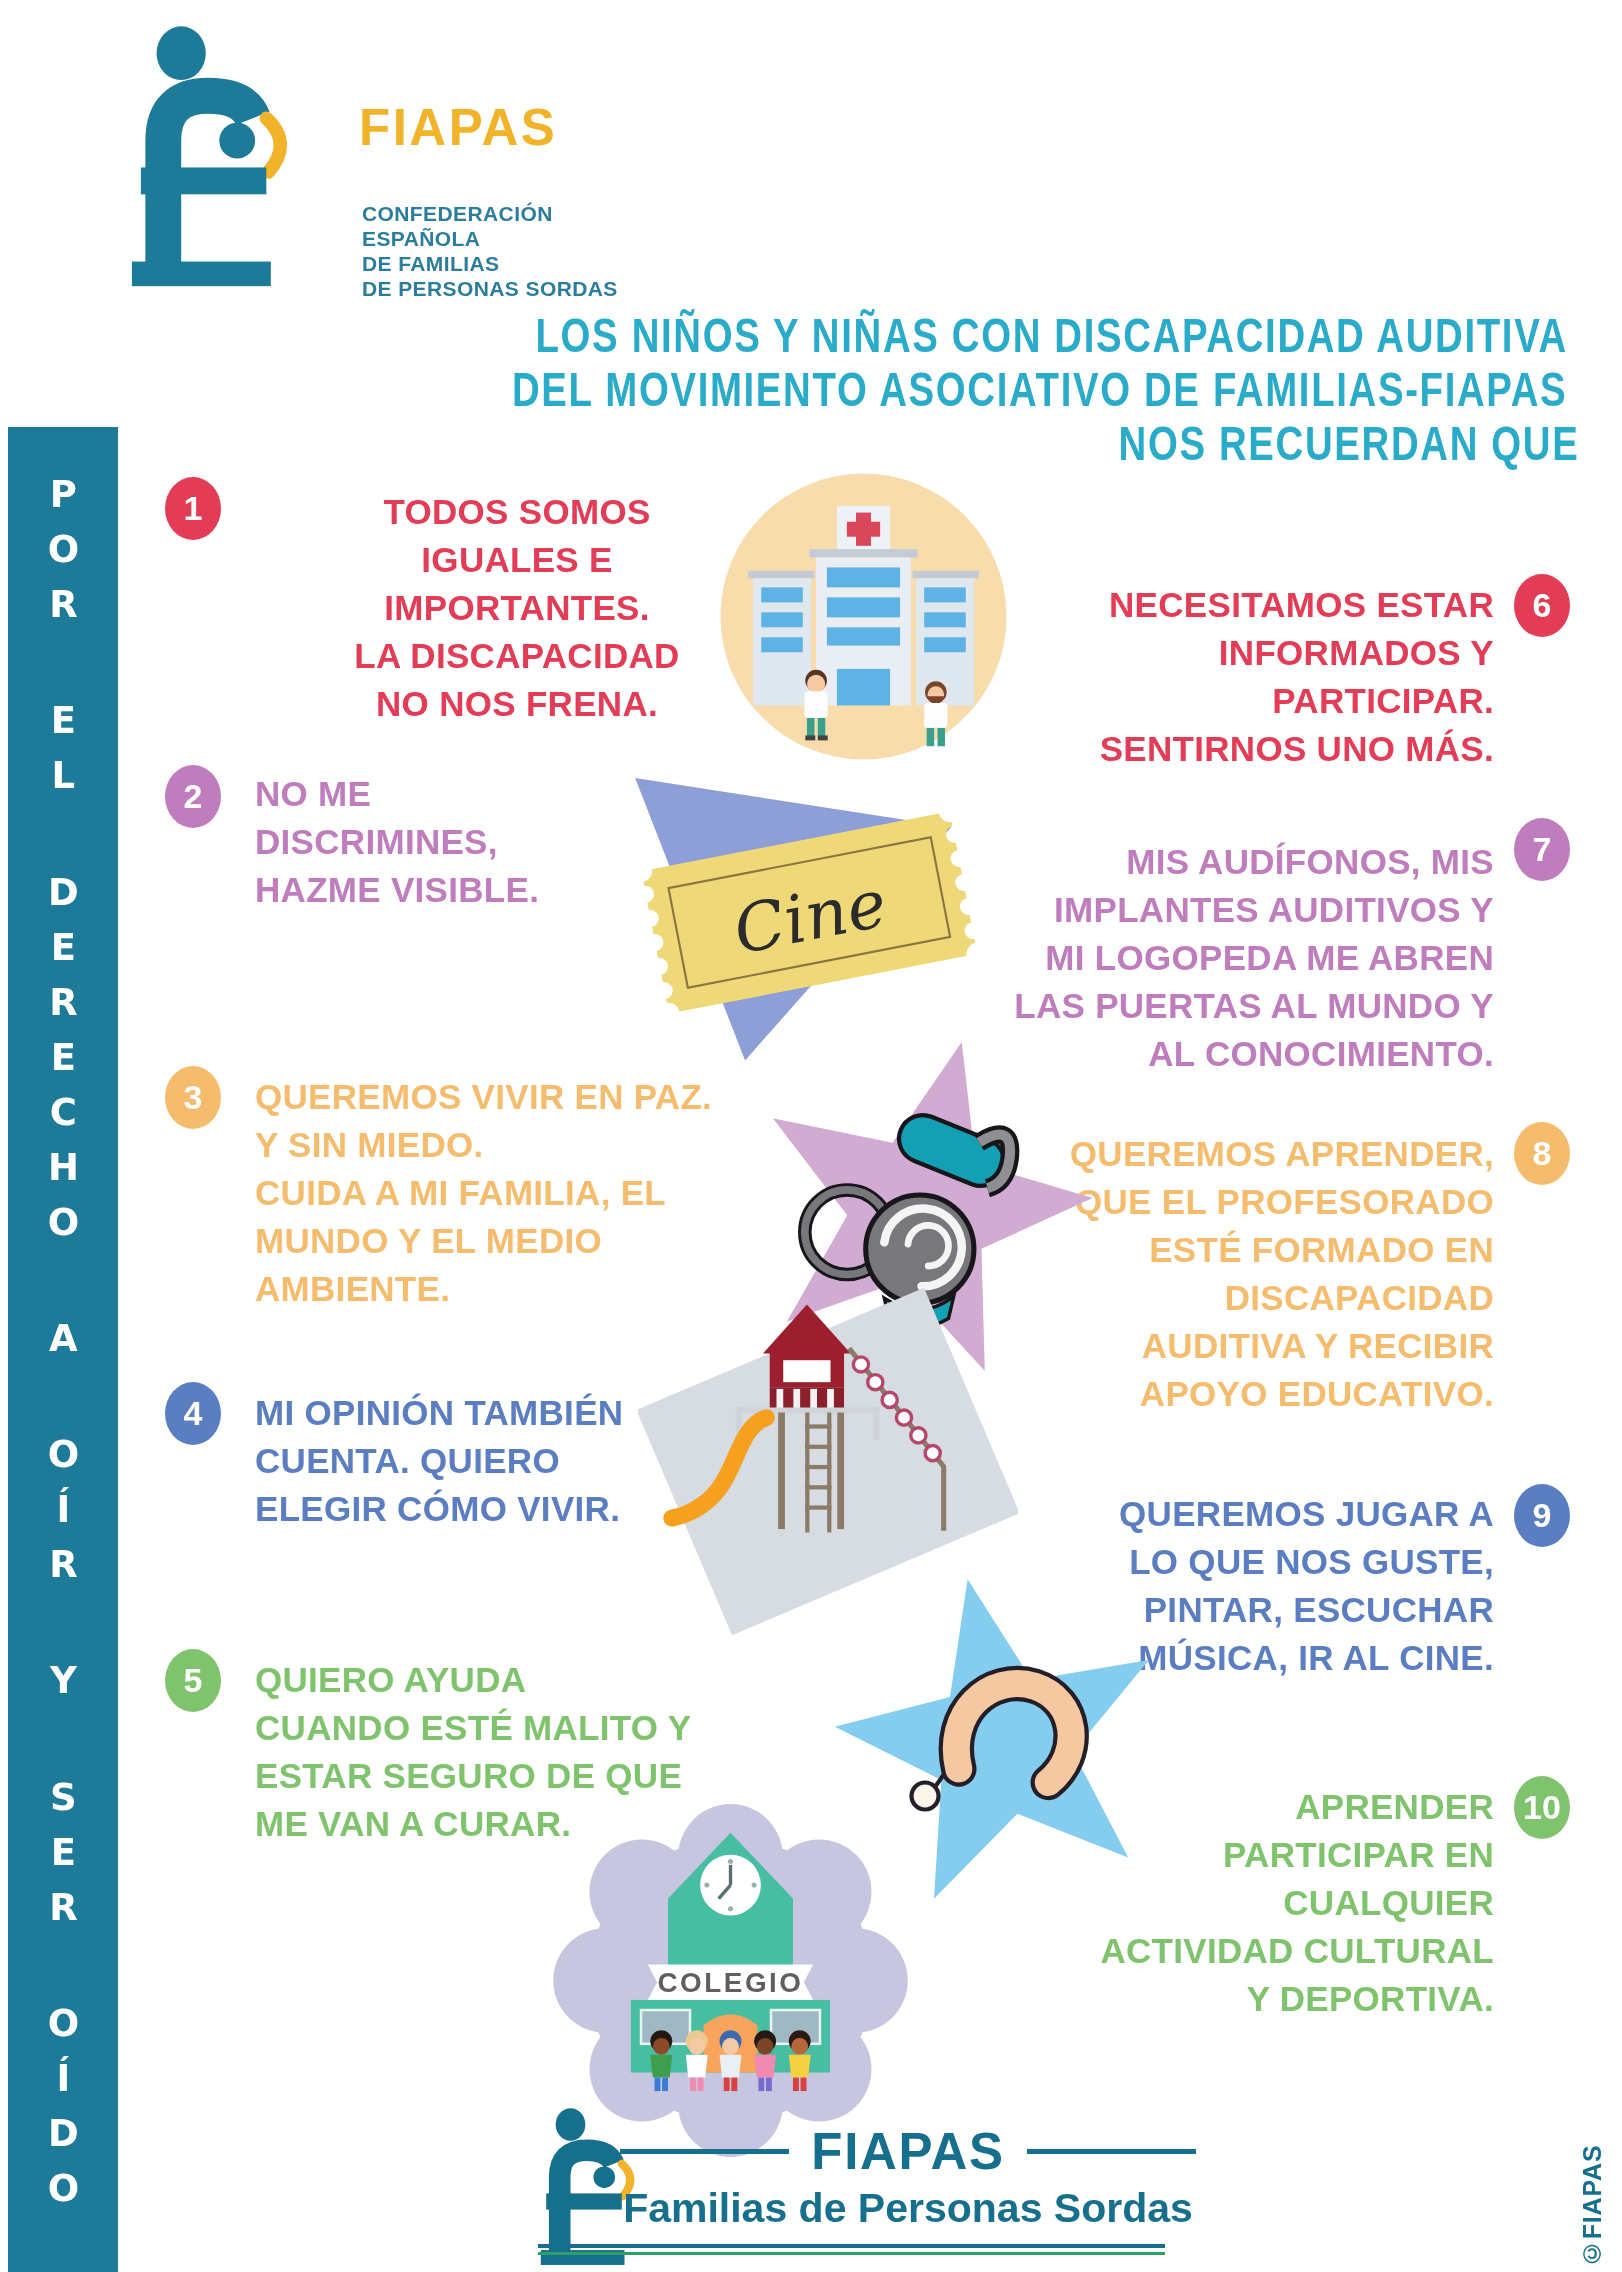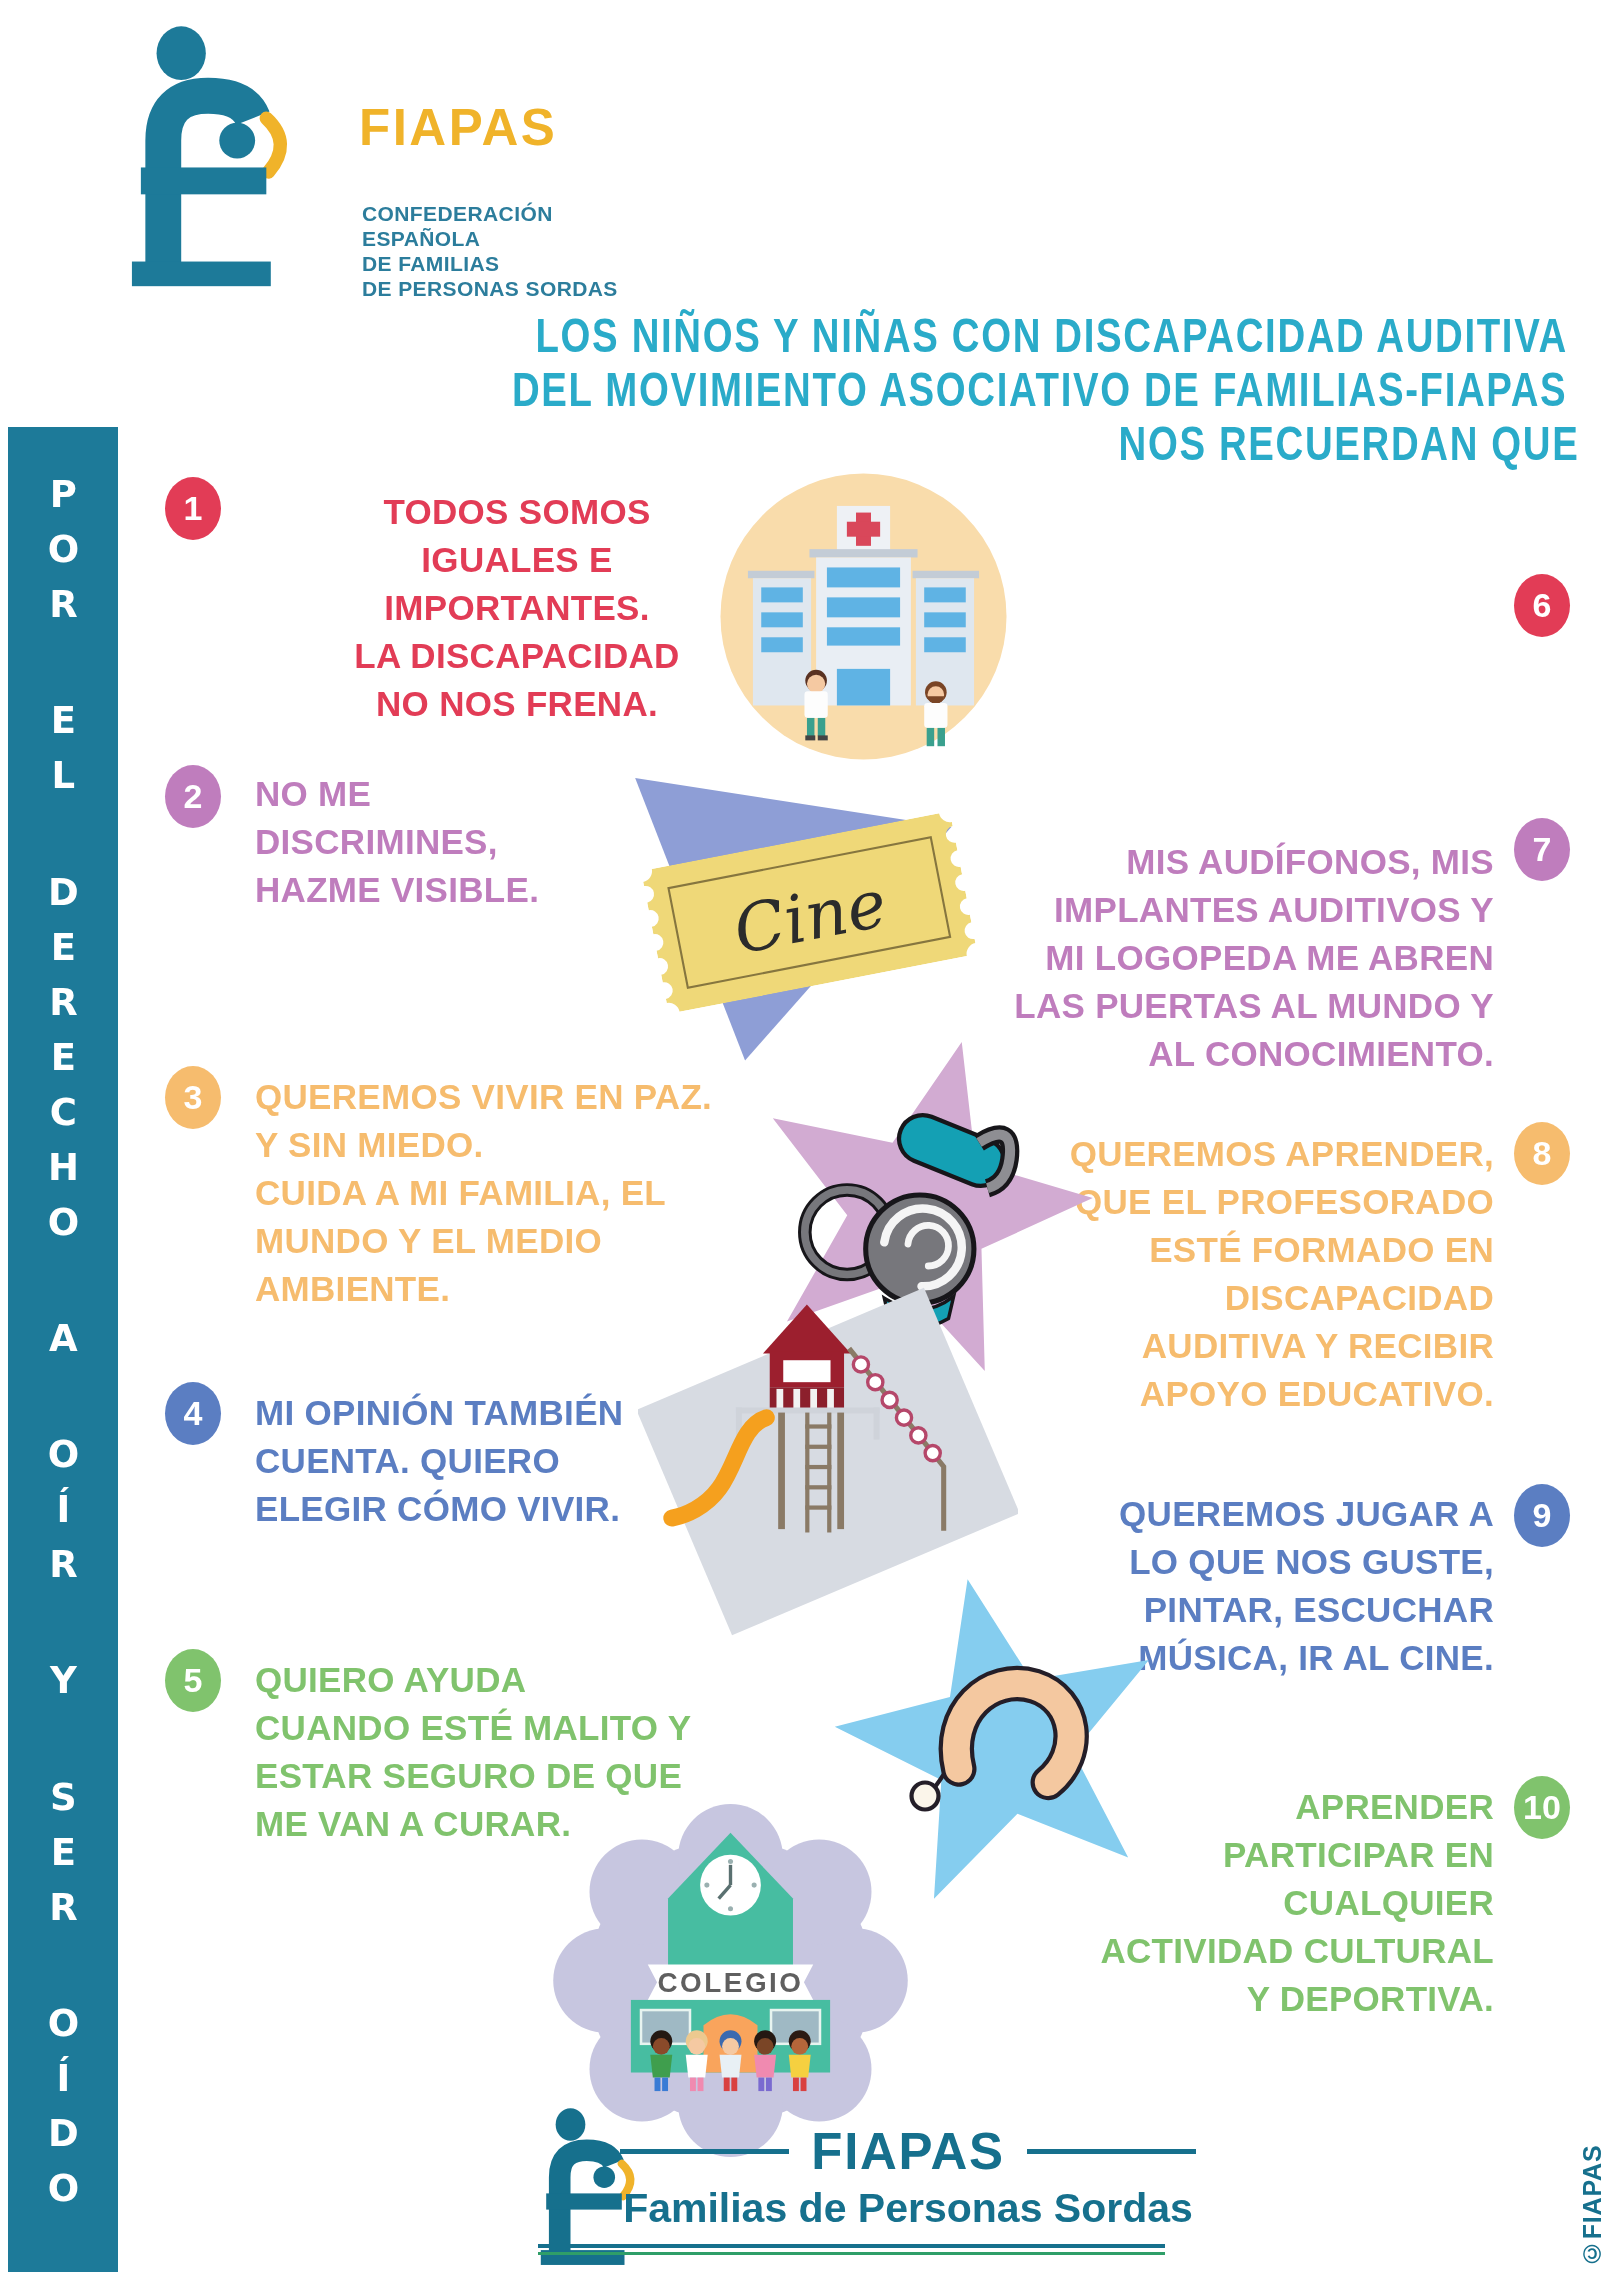--- a/index.html
+++ b/index.html
@@ -129,20 +129,24 @@
 CUENTA. QUIERO
 ELEGIR CÓMO VIVIR.</div>
 
   <div class="num" style="left: 165px; top: 1649px; background-color: rgb(128, 195, 109);">5</div>
   <div class="itemtext" style="left: 255px; top: 1656px; color: rgb(128, 195, 109);">QUIERO AYUDA
 CUANDO ESTÉ MALITO Y
 ESTAR SEGURO DE QUE
 ME VAN A CURAR.</div>
 
   <div class="num" style="left: 1514px; top: 574px; background-color: rgb(226, 60, 86);">6</div>
+  <div class="itemtext right" style="left: 970px; top: 581px; color: rgb(226, 60, 86);">NECESITAMOS ESTAR
+INFORMADOS Y
+PARTICIPAR.
+SENTIRNOS UNO MÁS.</div>
 
   <div class="num" style="left: 1514px; top: 818px; background-color: rgb(191, 125, 189);">7</div>
   <div class="itemtext right" style="left: 970px; top: 824px; color: rgb(191, 125, 189); margin-top: 14px;">MIS AUDÍFONOS, MIS
 IMPLANTES AUDITIVOS Y
 MI LOGOPEDA ME ABREN
 LAS PUERTAS AL MUNDO Y
 AL CONOCIMIENTO.</div>
 
   <div class="num" style="left: 1514px; top: 1122px; background-color: rgb(246, 188, 110);">8</div>
   <div class="itemtext right" style="left: 970px; top: 1130px; color: rgb(246, 188, 110);">QUEREMOS APRENDER,

